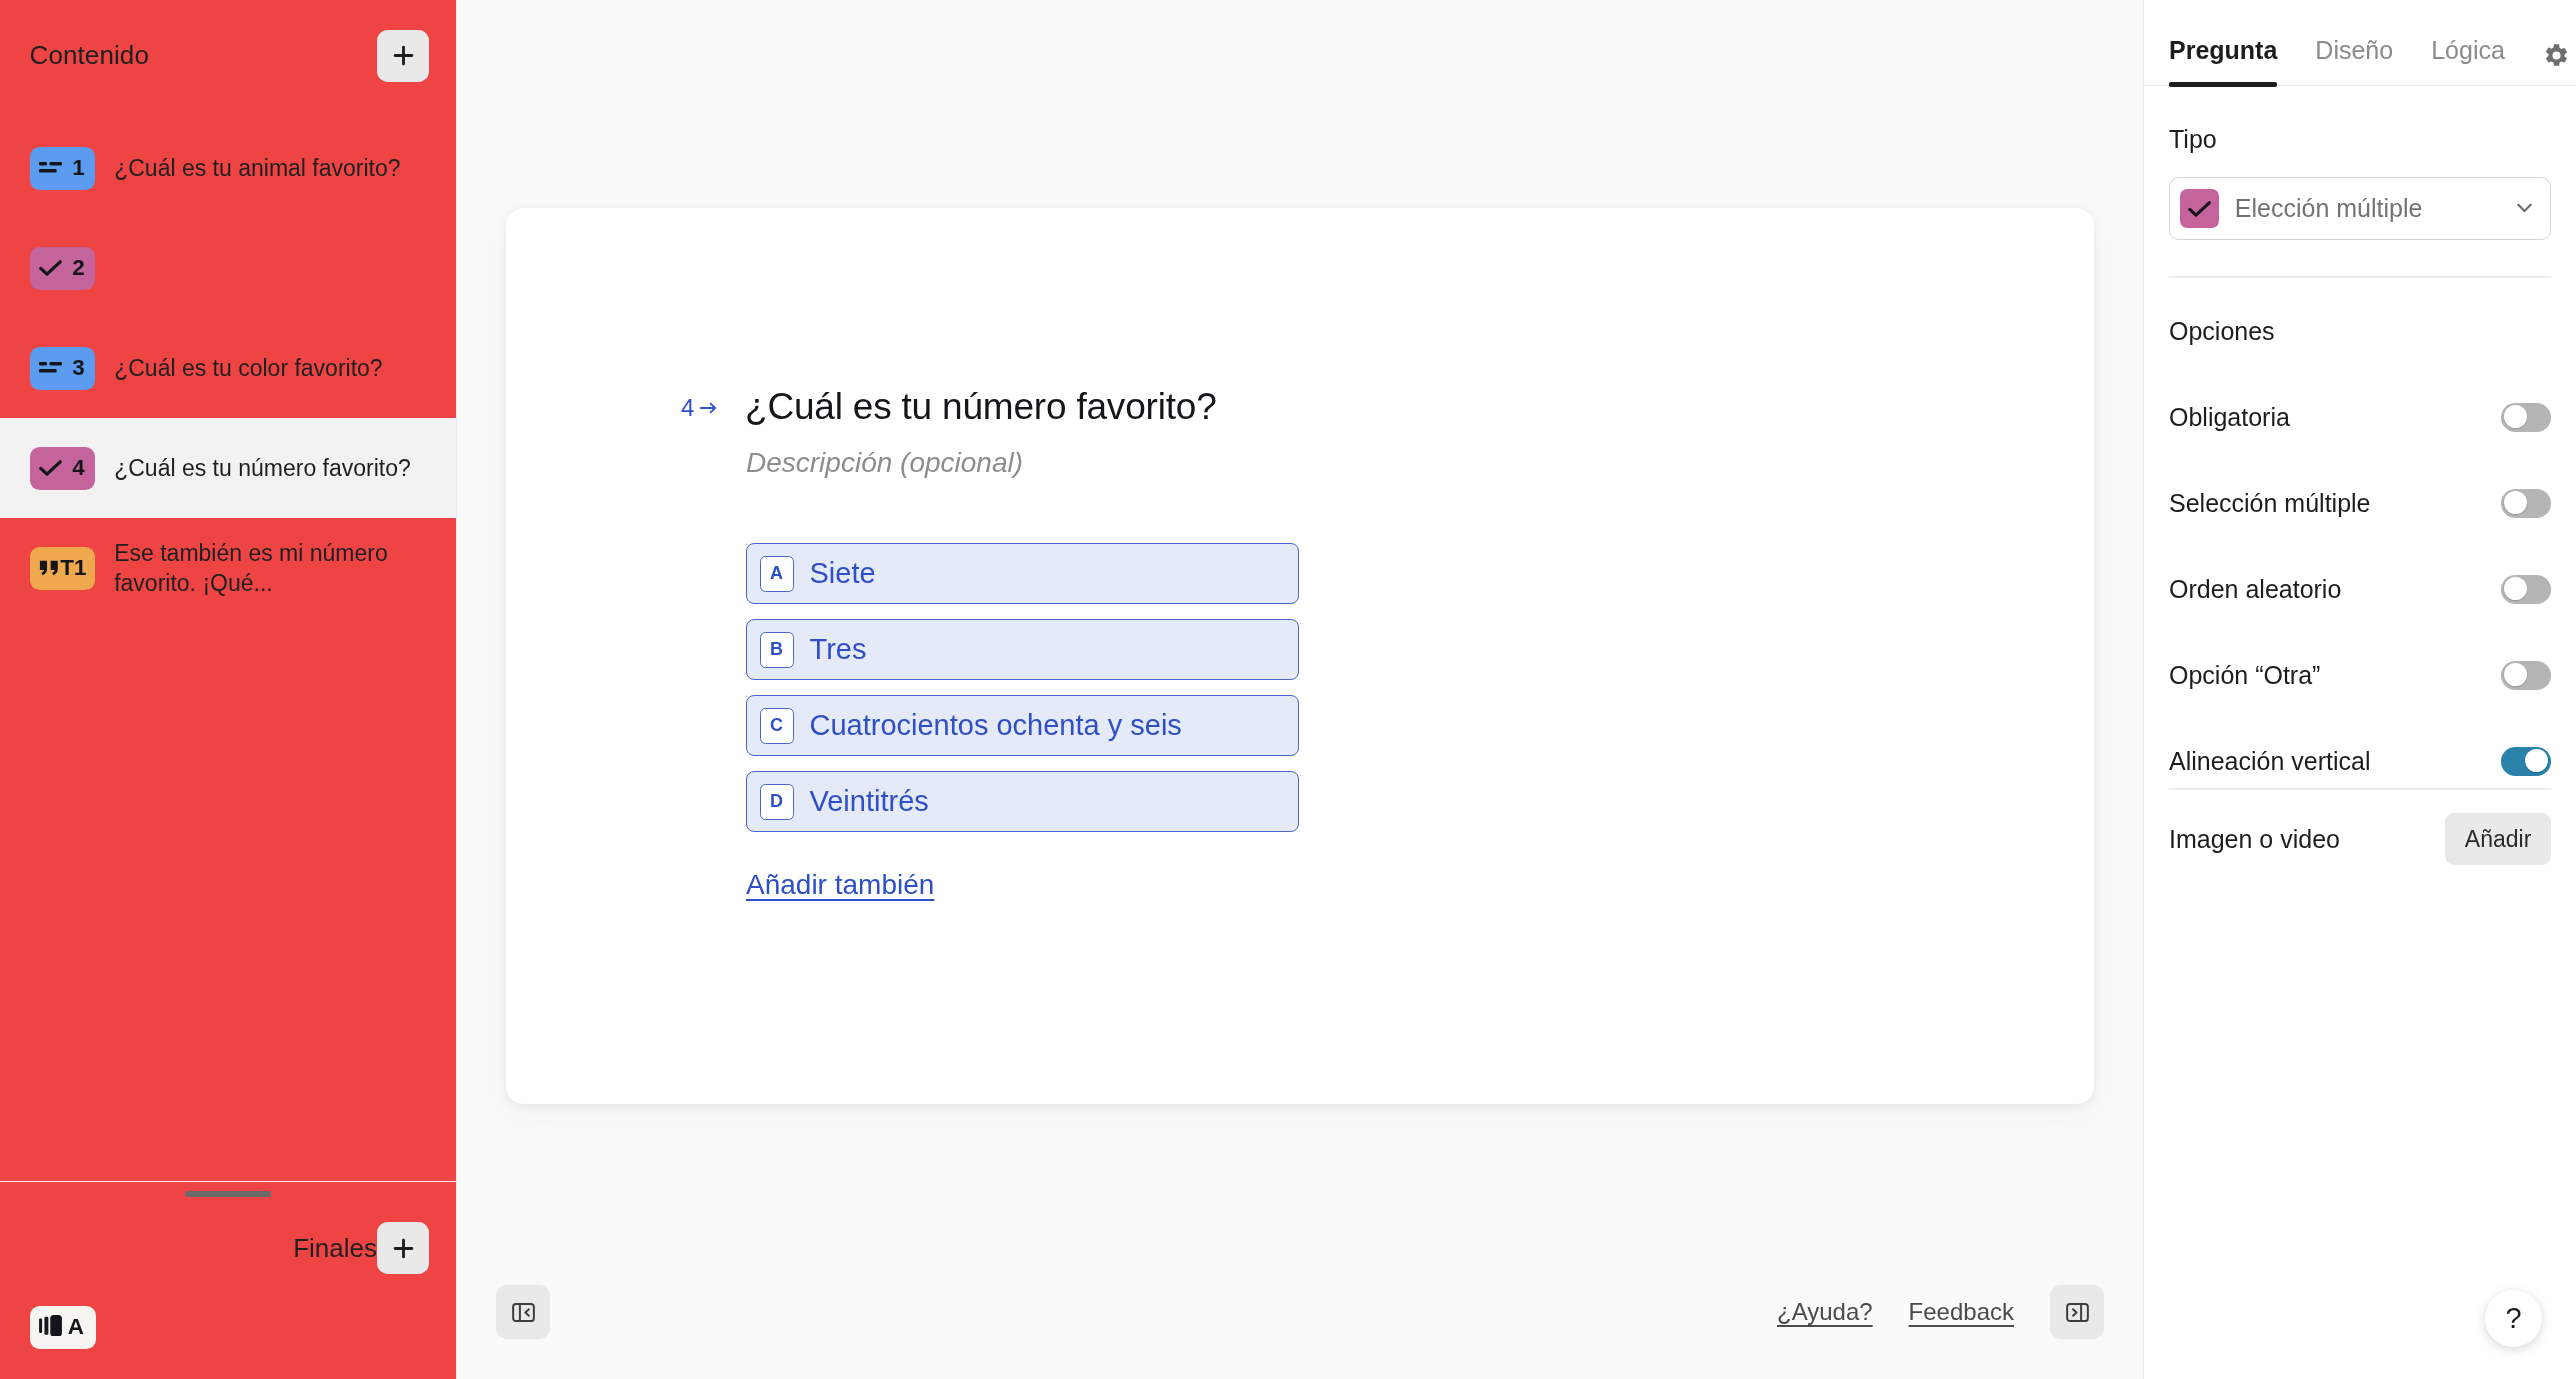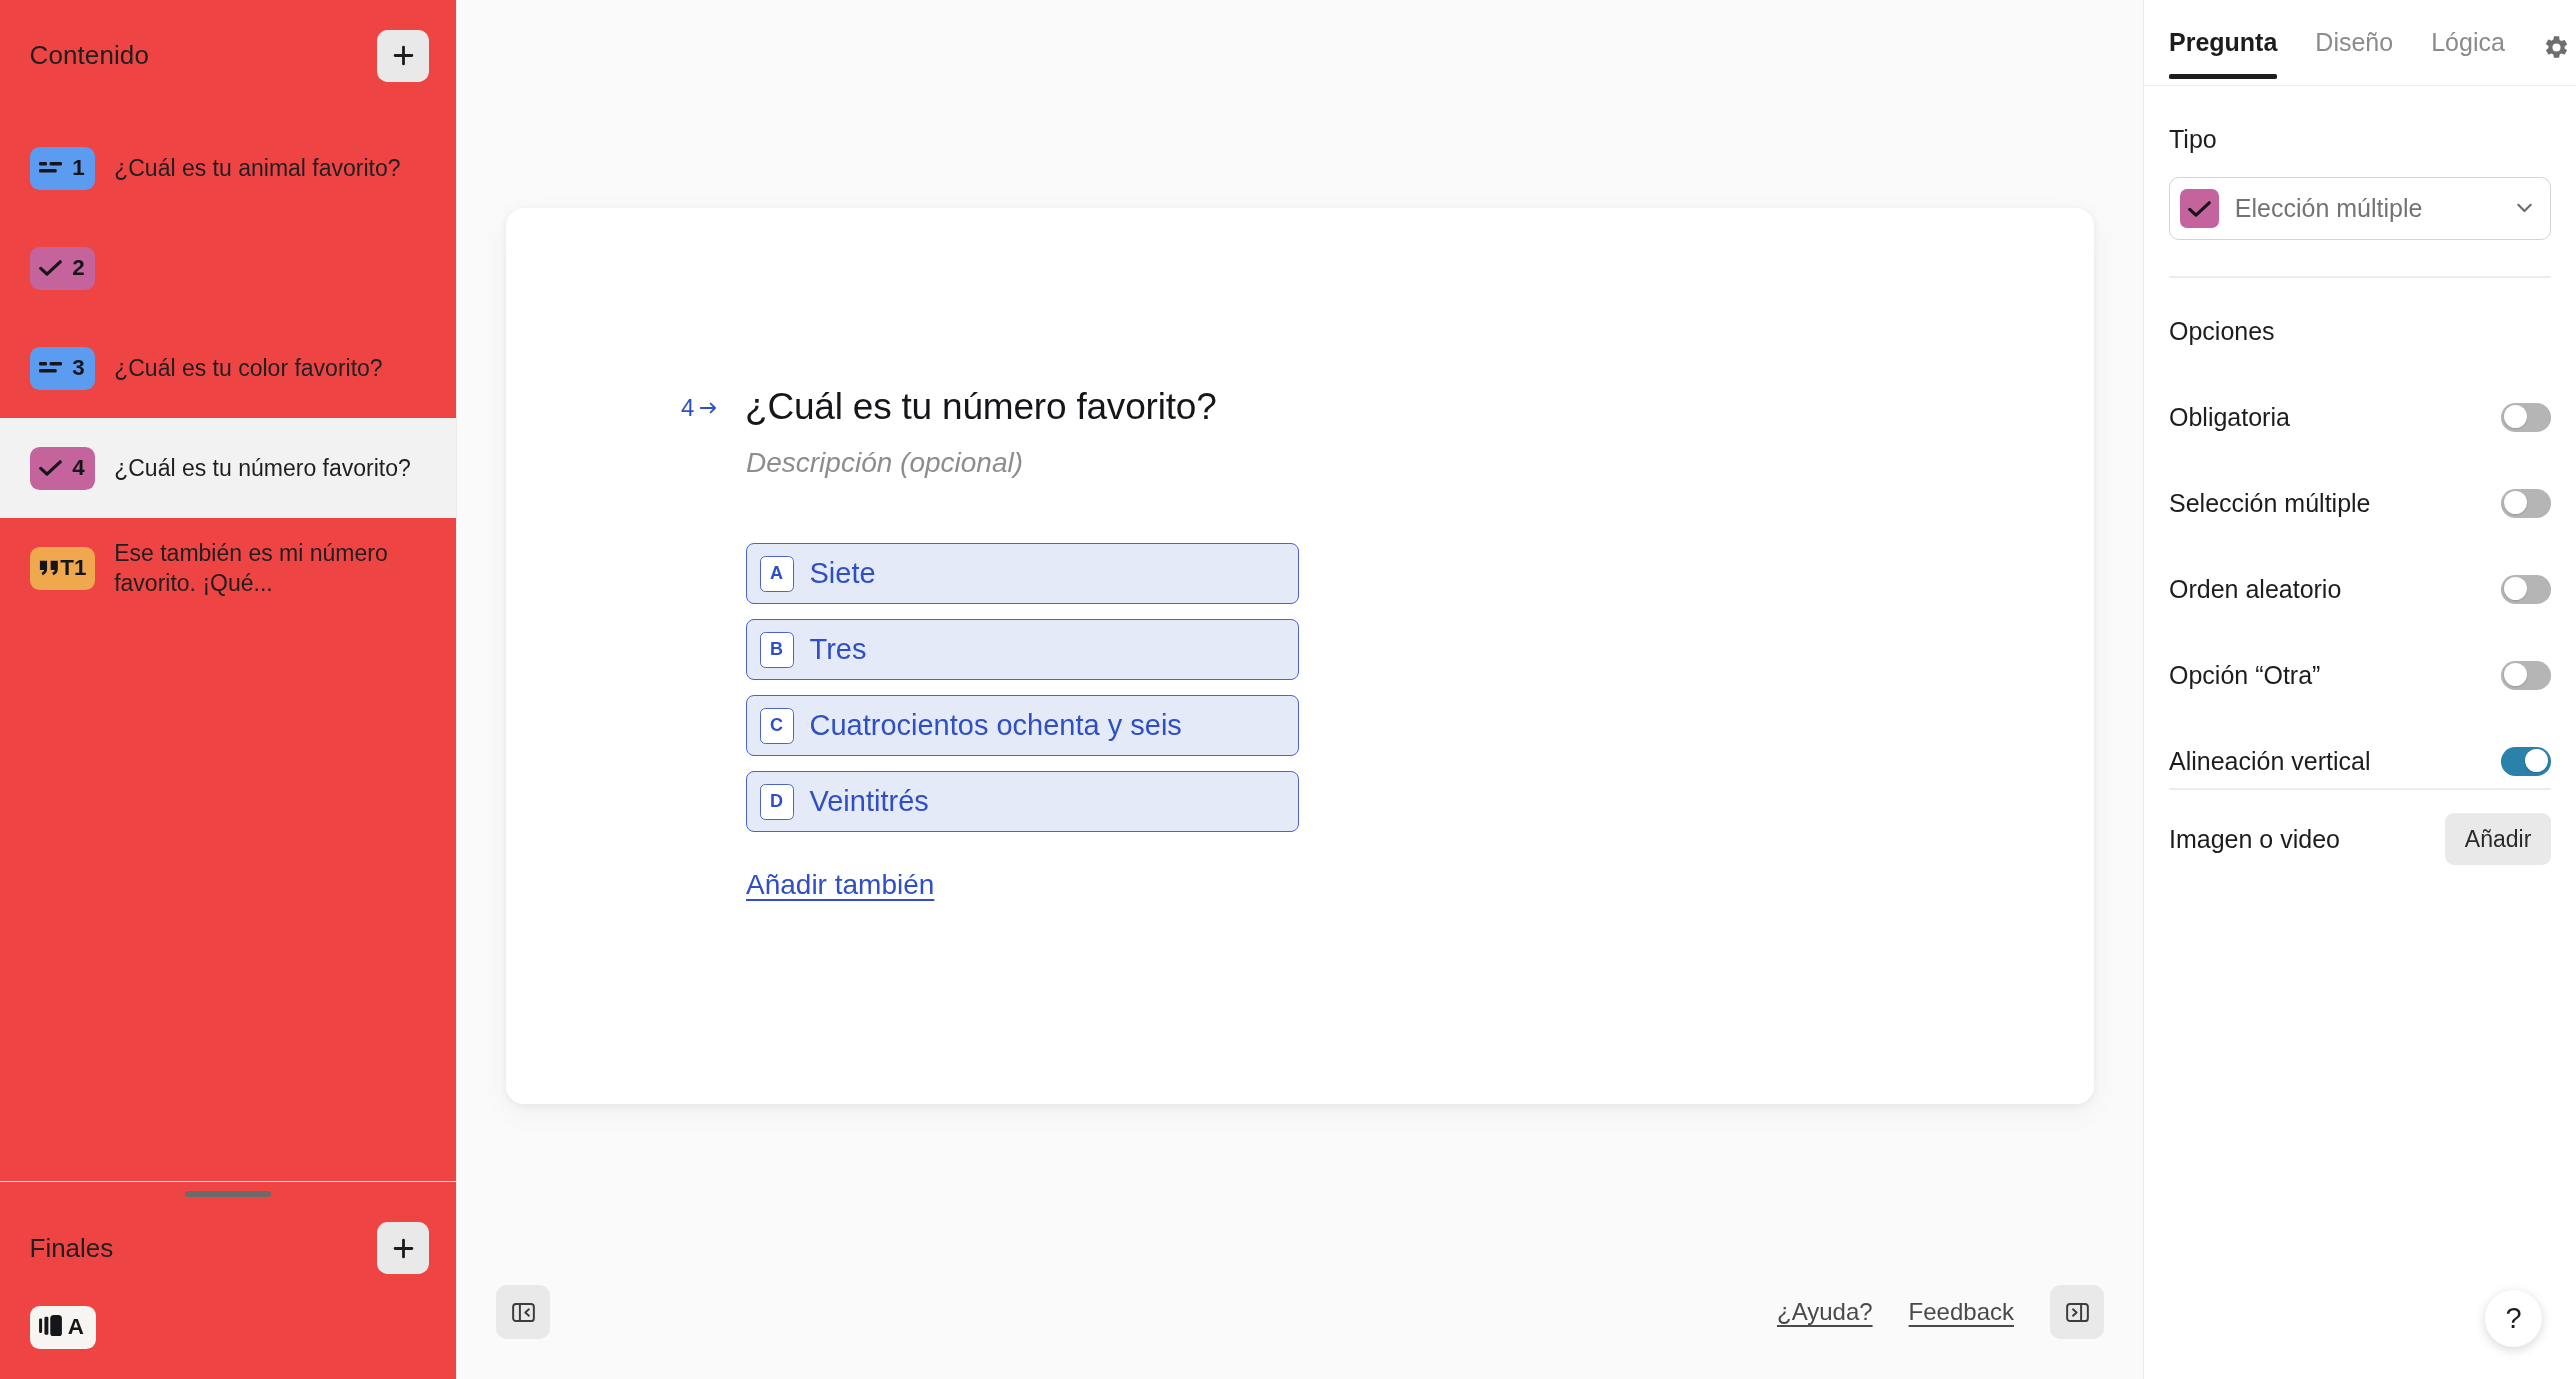--- a/index.html
+++ b/index.html
@@ -61,21 +61,21 @@
 
   .side-div { height: 1.8px; background: #eaeaea; width: 100%; flex: 0 0 1.8px; }
   .grabber-wrap { height: 23px; display: flex; align-items: center; justify-content: center; flex:0 0 23px;}
   .grabber { width: 86px; height: 6.3px; border-radius: 3.6px; background: #6b6b6b; }
 
   .endings {
     flex: 0 0 auto;
     padding-bottom: 16px;
   }
   .end-head {
-    height: 86px; display: flex; align-items: center; justify-content: space-between;
+    height: 86px; display: flex; align-items: center; justify-content: flex-end;
     padding: 0 27px 0 29.5px;
   }
   .end-title { font-size: 26px; color: #1f1f1f; }
   .end-item { display: flex; align-items: center; padding: 14.3px 29.5px; cursor: pointer; }
   .end-badge {
     width: 66px; height: 43px; border-radius: 9.8px; background: #f6f5f1;
     display: flex; align-items: center; justify-content: space-between;
     padding: 0 11.6px 0 9.8px;
   }
   .end-badge .bl { font-size: 22.4px; font-weight: 700; color: #15161a; line-height: 1; }
@@ -163,21 +163,21 @@
   .rpanel {
     width: 433px; flex: 0 0 433px; height: 100%;
     background: #ffffff;
     border-left: 1.8px solid #e9e9e9;
     display: flex; flex-direction: column;
     position: relative;
   }
   .rp-tabs {
     height: 86px; flex: 0 0 86px;
     display: flex; align-items: flex-end; gap: 0;
-    padding: 0 23px 8px 25px;
+    padding: 0 23px 0 25px;
     border-bottom: 1.8px solid #ececec;
   }
   .rp-tab {
     font-size: 25px; color: #8b8b8b; padding: 0 0 19.7px 0; margin-right: 38px;
     cursor: pointer; position: relative; font-weight: 400;
   }
   .rp-tab.active { color: #1d1d1d; font-weight: 700; }
   .rp-tab.active::after {
     content:""; position: absolute; left: 0; right: 0; bottom: -1.8px;
     height: 4.5px; background: #1d1d1d; border-radius: 1.8px;

